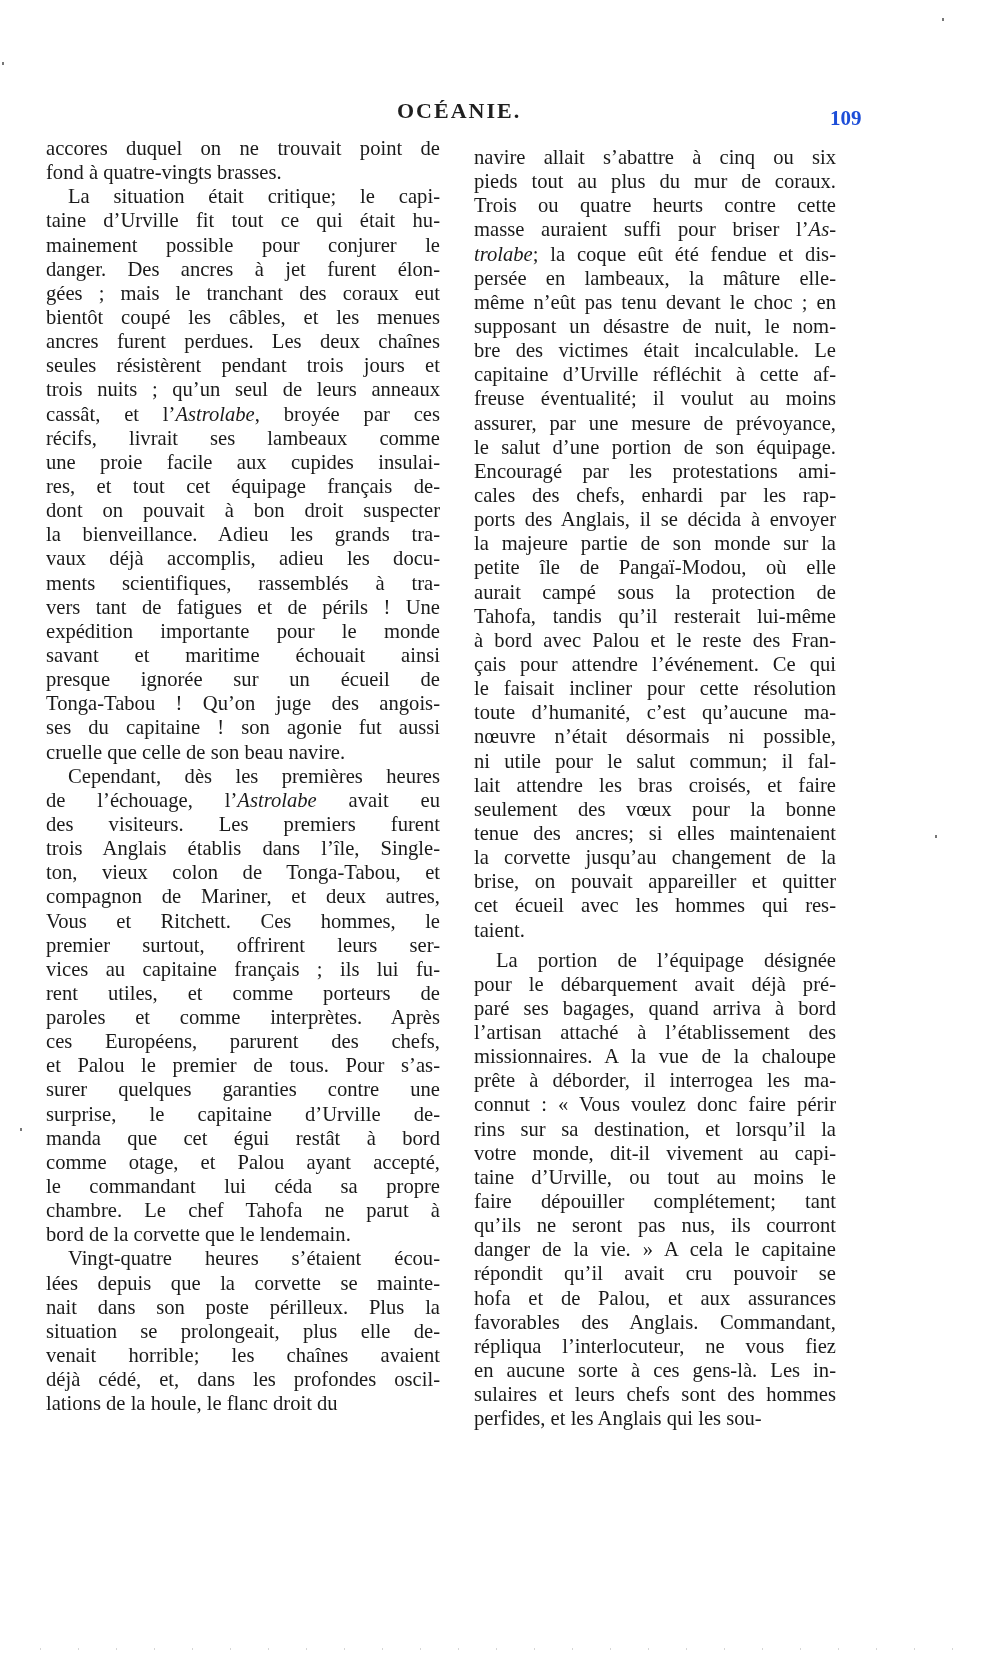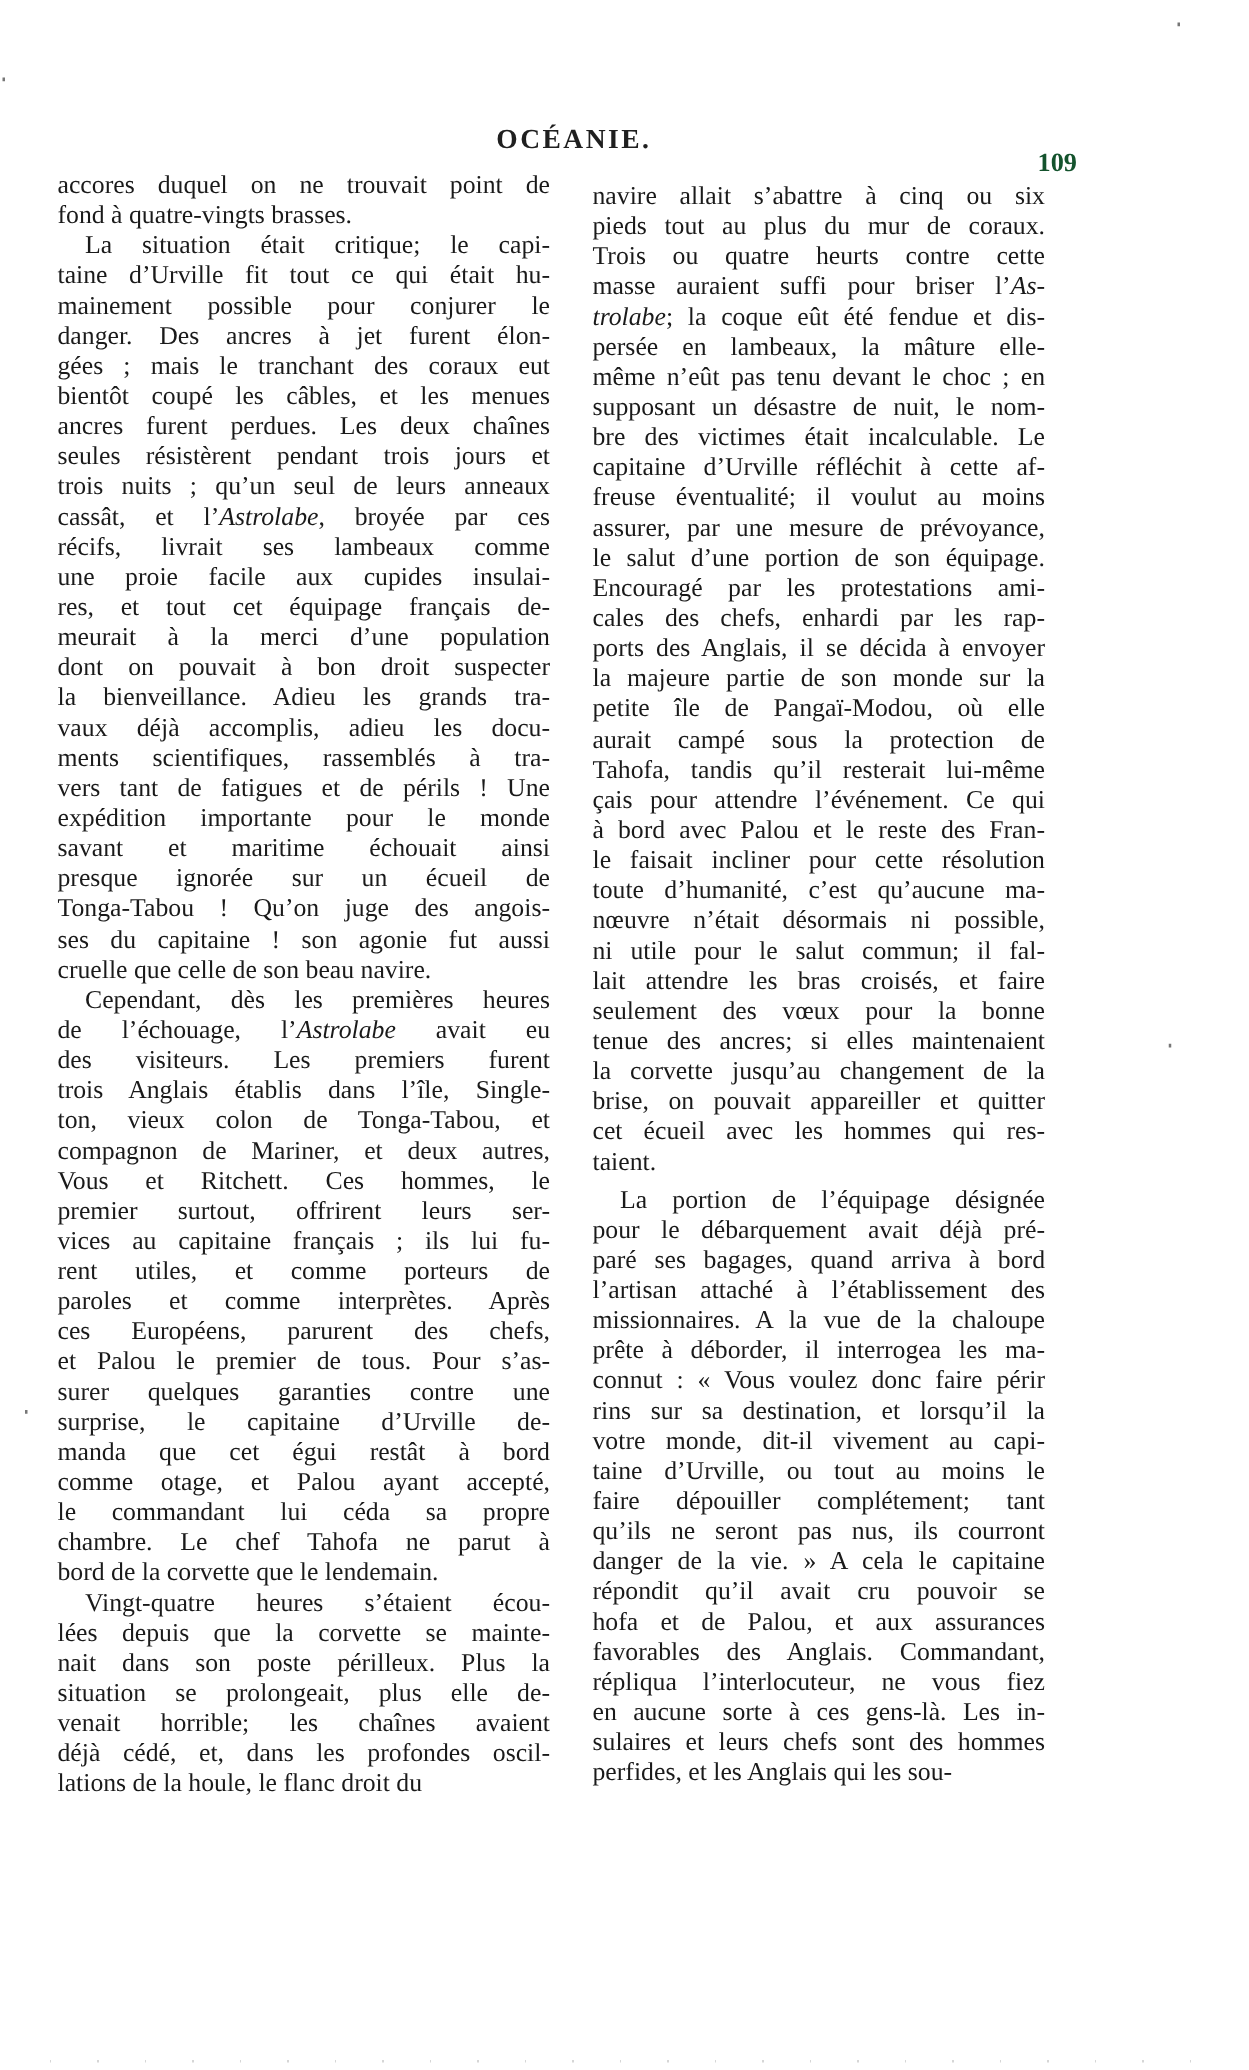--- a/index.html
+++ b/index.html
@@ -32,24 +32,24 @@
       left: 397px;
       top: 0;
       font-size: 22px;
       letter-spacing: 2px;
       font-weight: bold;
       color: #1f1f1f;
     }
     .page-number {
       position: absolute;
       left: 830px;
-      top: 20px;
+      top: 8px;
       font-size: 21px;
       font-weight: bold;
-      color: #14532d;
+      color: #1d4ed8;
     }
     .column {
       position: absolute;
       top: 136px;
       font-size: 20.6px;
       line-height: 24.15px;
     }
     .col-left { left: 46px; width: 394px; }
     .col-right { left: 474px; width: 362px; top: 145px; }
     .line {
@@ -104,21 +104,20 @@
       <span class="line">danger. Des ancres à jet furent élon-</span>
       <span class="line">gées ; mais le tranchant des coraux eut</span>
       <span class="line">bientôt coupé les câbles, et les menues</span>
       <span class="line">ancres furent perdues. Les deux chaînes</span>
       <span class="line">seules résistèrent pendant trois jours et</span>
       <span class="line">trois nuits ; qu’un seul de leurs anneaux</span>
       <span class="line"><span>cassât, et l’</span><em>Astrolabe</em><span>, broyée par ces</span></span>
       <span class="line">récifs, livrait ses lambeaux comme</span>
       <span class="line">une proie facile aux cupides insulai-</span>
       <span class="line">res, et tout cet équipage français de-</span>
-      <span class="line">meurait à la merci d’une population</span>
       <span class="line">dont on pouvait à bon droit suspecter</span>
       <span class="line">la bienveillance. Adieu les grands tra-</span>
       <span class="line">vaux déjà accomplis, adieu les docu-</span>
       <span class="line">ments scientifiques, rassemblés à tra-</span>
       <span class="line">vers tant de fatigues et de périls ! Une</span>
       <span class="line">expédition importante pour le monde</span>
       <span class="line">savant et maritime échouait ainsi</span>
       <span class="line">presque ignorée sur un écueil de</span>
       <span class="line">Tonga-Tabou ! Qu’on juge des angois-</span>
       <span class="line">ses du capitaine ! son agonie fut aussi</span>
@@ -165,22 +164,22 @@
       <span class="line">freuse éventualité; il voulut au moins</span>
       <span class="line">assurer, par une mesure de prévoyance,</span>
       <span class="line">le salut d’une portion de son équipage.</span>
       <span class="line">Encouragé par les protestations ami-</span>
       <span class="line">cales des chefs, enhardi par les rap-</span>
       <span class="line">ports des Anglais, il se décida à envoyer</span>
       <span class="line">la majeure partie de son monde sur la</span>
       <span class="line">petite île de Pangaï-Modou, où elle</span>
       <span class="line">aurait campé sous la protection de</span>
       <span class="line">Tahofa, tandis qu’il resterait lui-même</span>
+      <span class="line">à bord avec Palou et le reste des Fran-</span>
       <span class="line">çais pour attendre l’événement. Ce qui</span>
-      <span class="line">à bord avec Palou et le reste des Fran-</span>
       <span class="line">le faisait incliner pour cette résolution</span>
       <span class="line">toute d’humanité, c’est qu’aucune ma-</span>
       <span class="line">nœuvre n’était désormais ni possible,</span>
       <span class="line">ni utile pour le salut commun; il fal-</span>
       <span class="line">lait attendre les bras croisés, et faire</span>
       <span class="line">seulement des vœux pour la bonne</span>
       <span class="line">tenue des ancres; si elles maintenaient</span>
       <span class="line">la corvette jusqu’au changement de la</span>
       <span class="line">brise, on pouvait appareiller et quitter</span>
       <span class="line">cet écueil avec les hommes qui res-</span>

